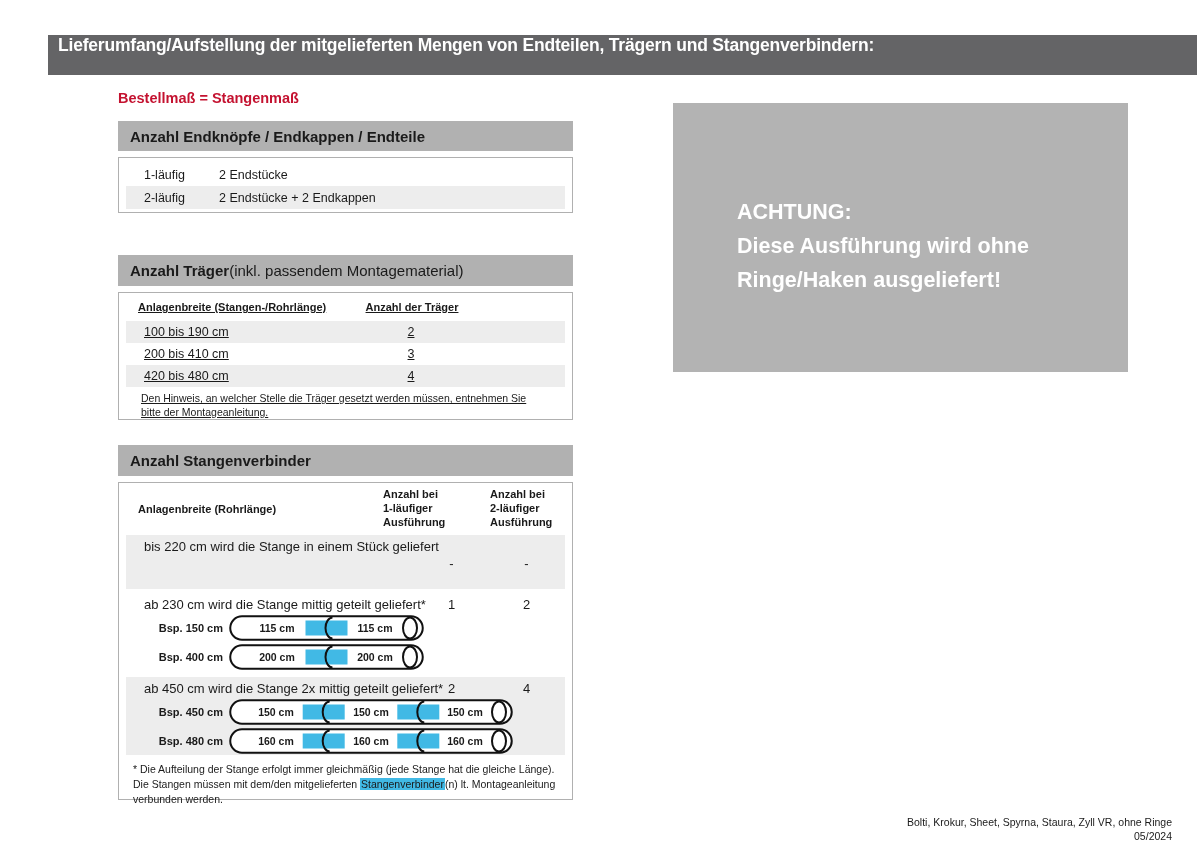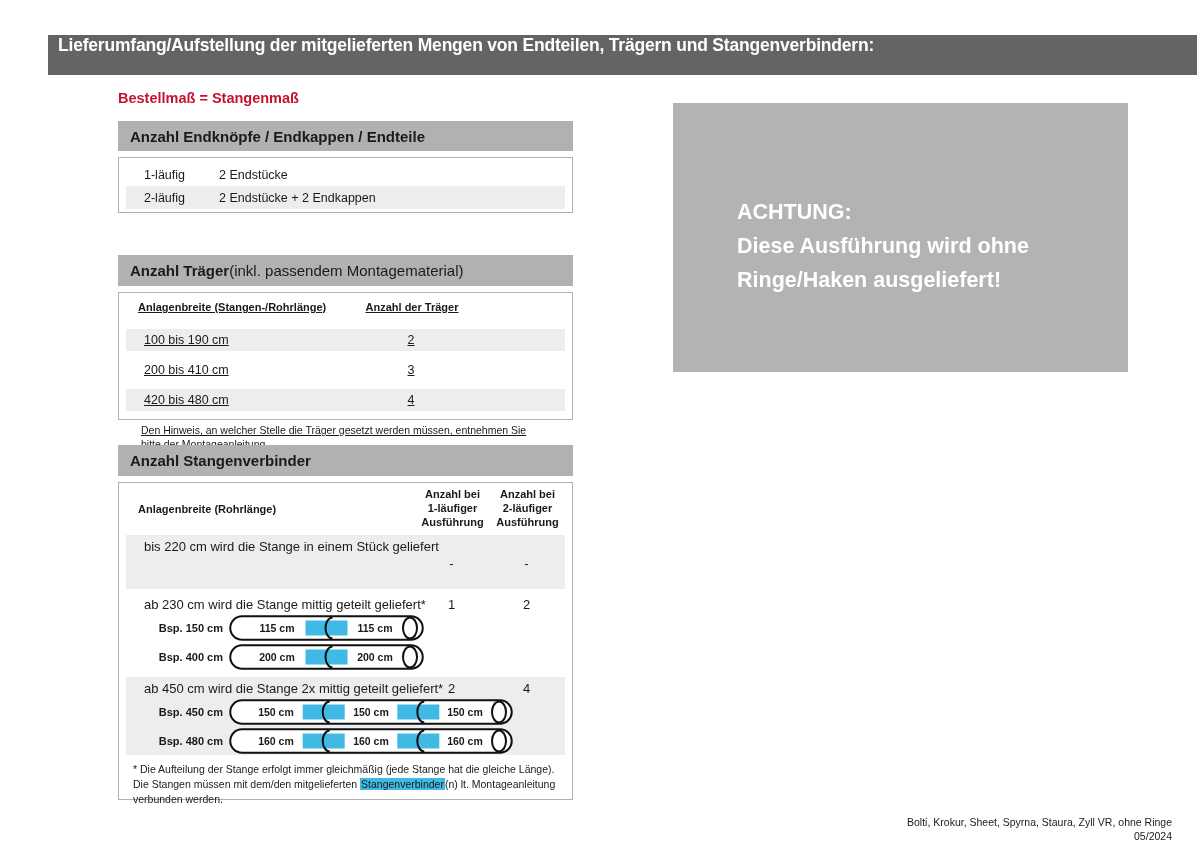--- a/index.html
+++ b/index.html
@@ -38,31 +38,31 @@
   
   .t1-row { height:23px; margin:0 7px; display:flex; align-items:center;
     padding-left:18px; font-size:12.5px; }
   .t1-label { width:75px; }
 
   
   .t2-head { display:flex; align-items:center; height:28px; padding-left:19px;
     font-size:11px; font-weight:700; }
   .t2-c1 { flex:1; }
   .t2-c2 { width:120px; text-align:center; margin-right:100px; }
-  .t2-row { height:22px; margin:8px 7px; display:flex; align-items:center;
+  .t2-row { height:22px; margin:0 7px; display:flex; align-items:center;
     padding-left:18px; font-size:12.5px; }
   .t2-range { flex:1; }
   .t2-count { width:120px; text-align:center; margin-right:94px; }
   .t2-note { font-size:10.5px; line-height:1.32; padding:5px 0 0 22px; width:420px; }
 
   
   .t3-head { display:flex; height:52px; padding-left:19px; align-items:center; }
   .t3-c1 { flex:1; font-size:11px; font-weight:700; }
-  .t3-c { width:75px; text-align:center; font-size:11px; font-weight:700;
-    line-height:1.25; white-space:pre-line; margin-right:0; }
+  .t3-c { width:75px; font-size:11px; font-weight:700;
+    line-height:1.25; white-space:pre-line; margin-right:0;margin-left:32px; }
   .t3-head .t3-c:last-child { margin-right:7px; }
   .grp { position:relative; margin:0 7px; }
   #grp1 { height:54px; }
   #grp2 { height:79px; margin-top:4px; }
   #grp3 { height:78px; margin-top:5px; }
   .grp-text { font-size:13px; margin-left:18px; padding-top:4px; height:20px; }
   .cnt { position:absolute; width:75px; text-align:center; font-size:13px; }
   .cnt1 { left:288px; }
   .cnt2 { left:363px; }
   .cnt-top { top:4px; }

